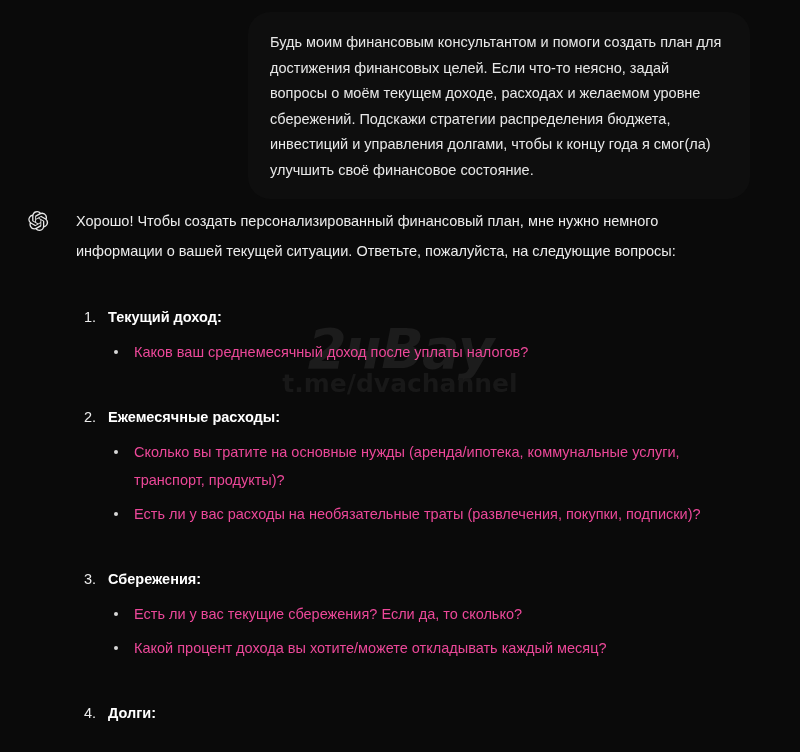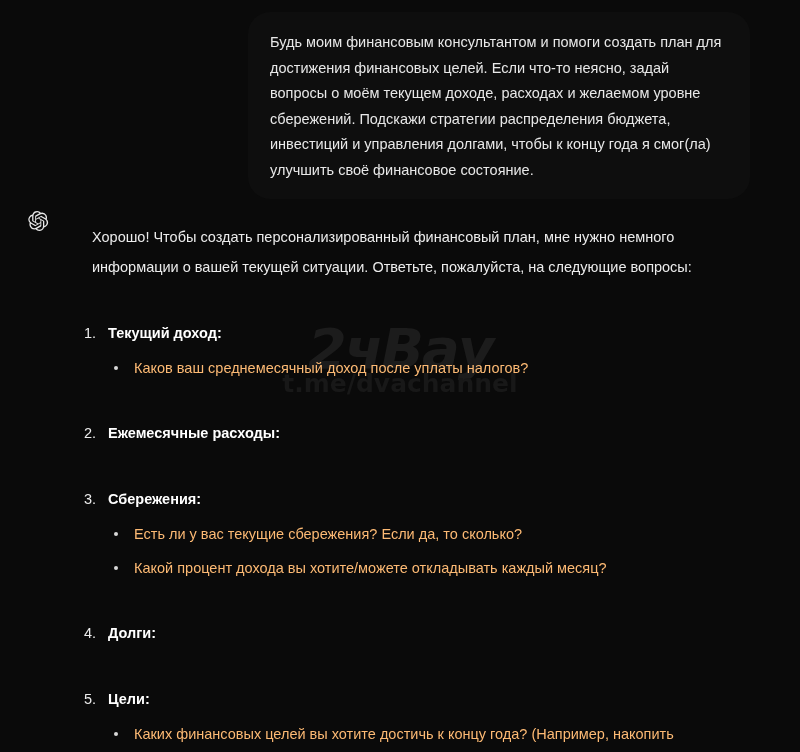--- a/index.html
+++ b/index.html
@@ -98,21 +98,21 @@
   .avatar svg { display: block; }
 
   .assistant-body {
     margin-left: 25px;
     width: 660px;
     font-size: 14.5px;
     line-height: 30px;
     color: #ececec;
   }
   .assistant-intro {
-    margin: 16px;
+    margin: 0;
     padding: 0;
   }
 
   ol.qlist {
     list-style: none;
     margin: 14px 0 0 0;
     padding: 0;
     counter-reset: qnum;
   }
   ol.qlist > li.qitem {
@@ -142,21 +142,21 @@
     list-style: none;
     margin: 6px 0 12px 0;
     padding: 0;
   }
   ul.sublist > li.subitem {
     position: relative;
     padding-left: 26px;
     margin-bottom: 6px;
     font-size: 14.5px;
     line-height: 28px;
-    color: #fdba74;
+    color: #ec4899;
   }
   ul.sublist > li.subitem::before {
     content: "";
     position: absolute;
     left: 6px;
     top: 12px;
     width: 4px;
     height: 4px;
     border-radius: 50%;
     background: #d8d8d8;
@@ -192,20 +192,24 @@
 
         <li class="qitem">
           <span class="qtitle">Текущий доход:</span>
           <ul class="sublist">
             <li class="subitem">Каков ваш среднемесячный доход после уплаты налогов?</li>
           </ul>
         </li>
 
         <li class="qitem">
           <span class="qtitle">Ежемесячные расходы:</span>
+          <ul class="sublist">
+            <li class="subitem">Сколько вы тратите на основные нужды (аренда/ипотека, коммунальные услуги, транспорт, продукты)?</li>
+            <li class="subitem">Есть ли у вас расходы на необязательные траты (развлечения, покупки, подписки)?</li>
+          </ul>
         </li>
 
         <li class="qitem">
           <span class="qtitle">Сбережения:</span>
           <ul class="sublist">
             <li class="subitem">Есть ли у вас текущие сбережения? Если да, то сколько?</li>
             <li class="subitem">Какой процент дохода вы хотите/можете откладывать каждый месяц?</li>
           </ul>
         </li>
 

